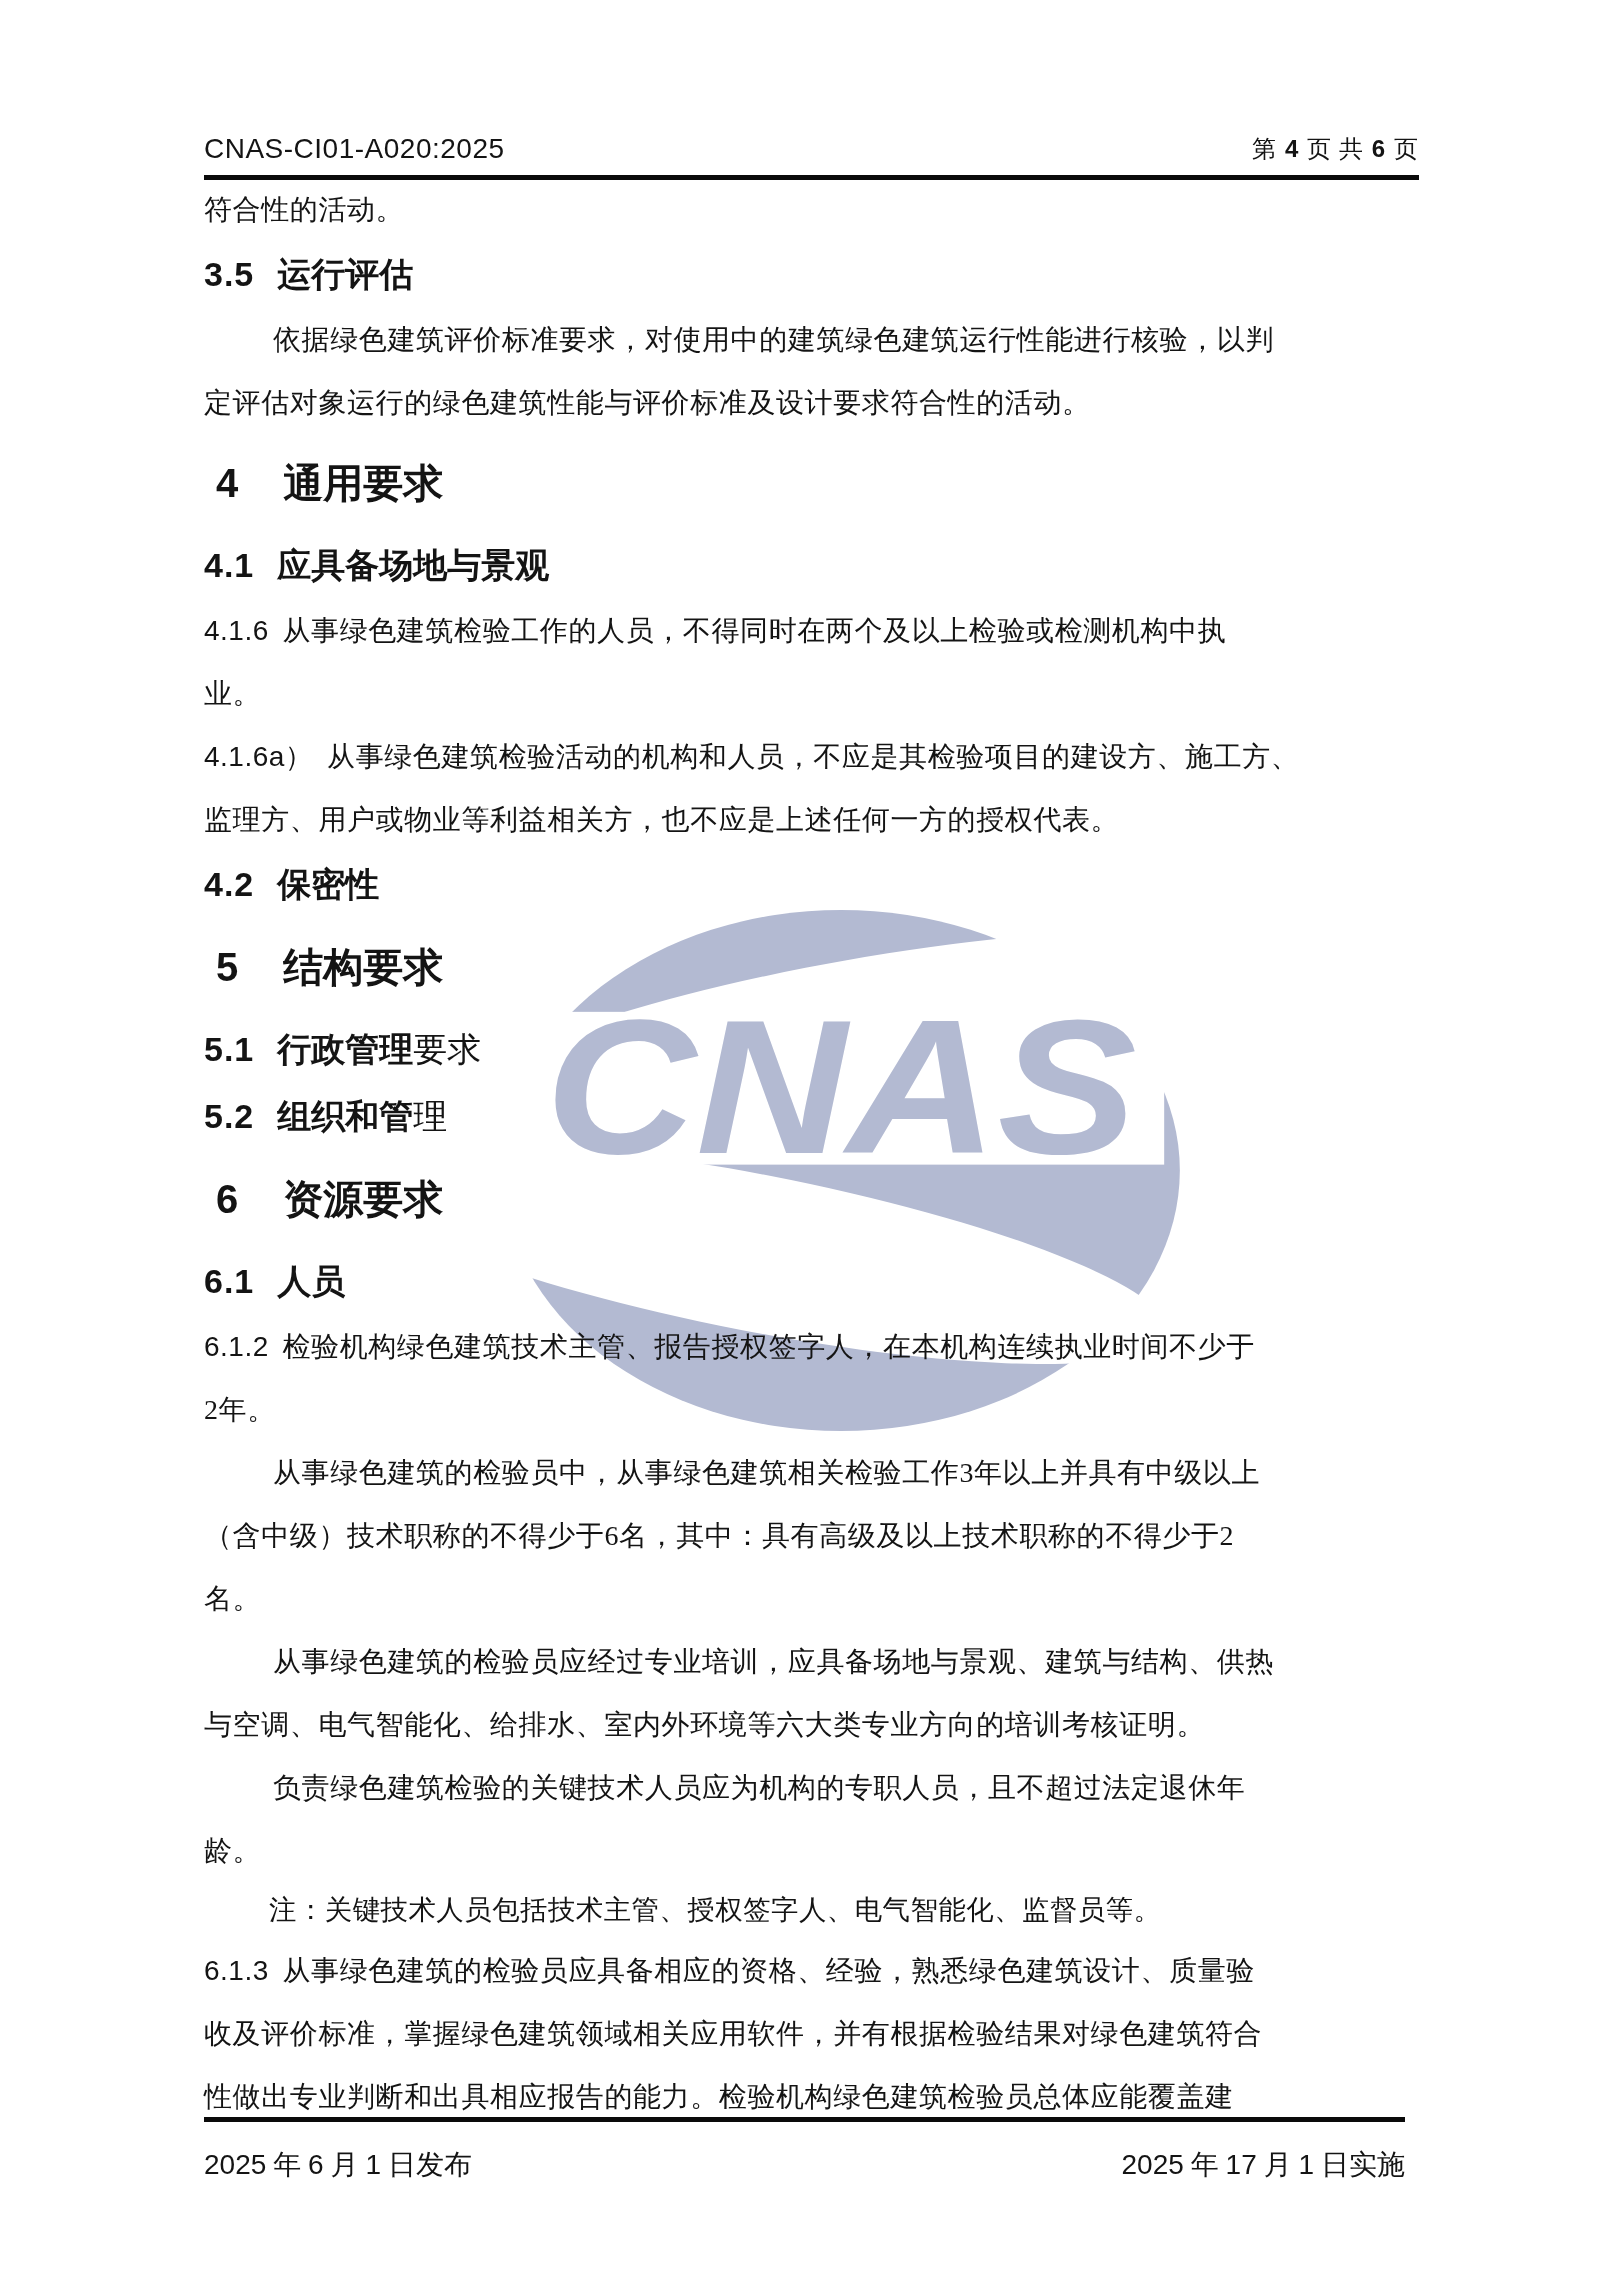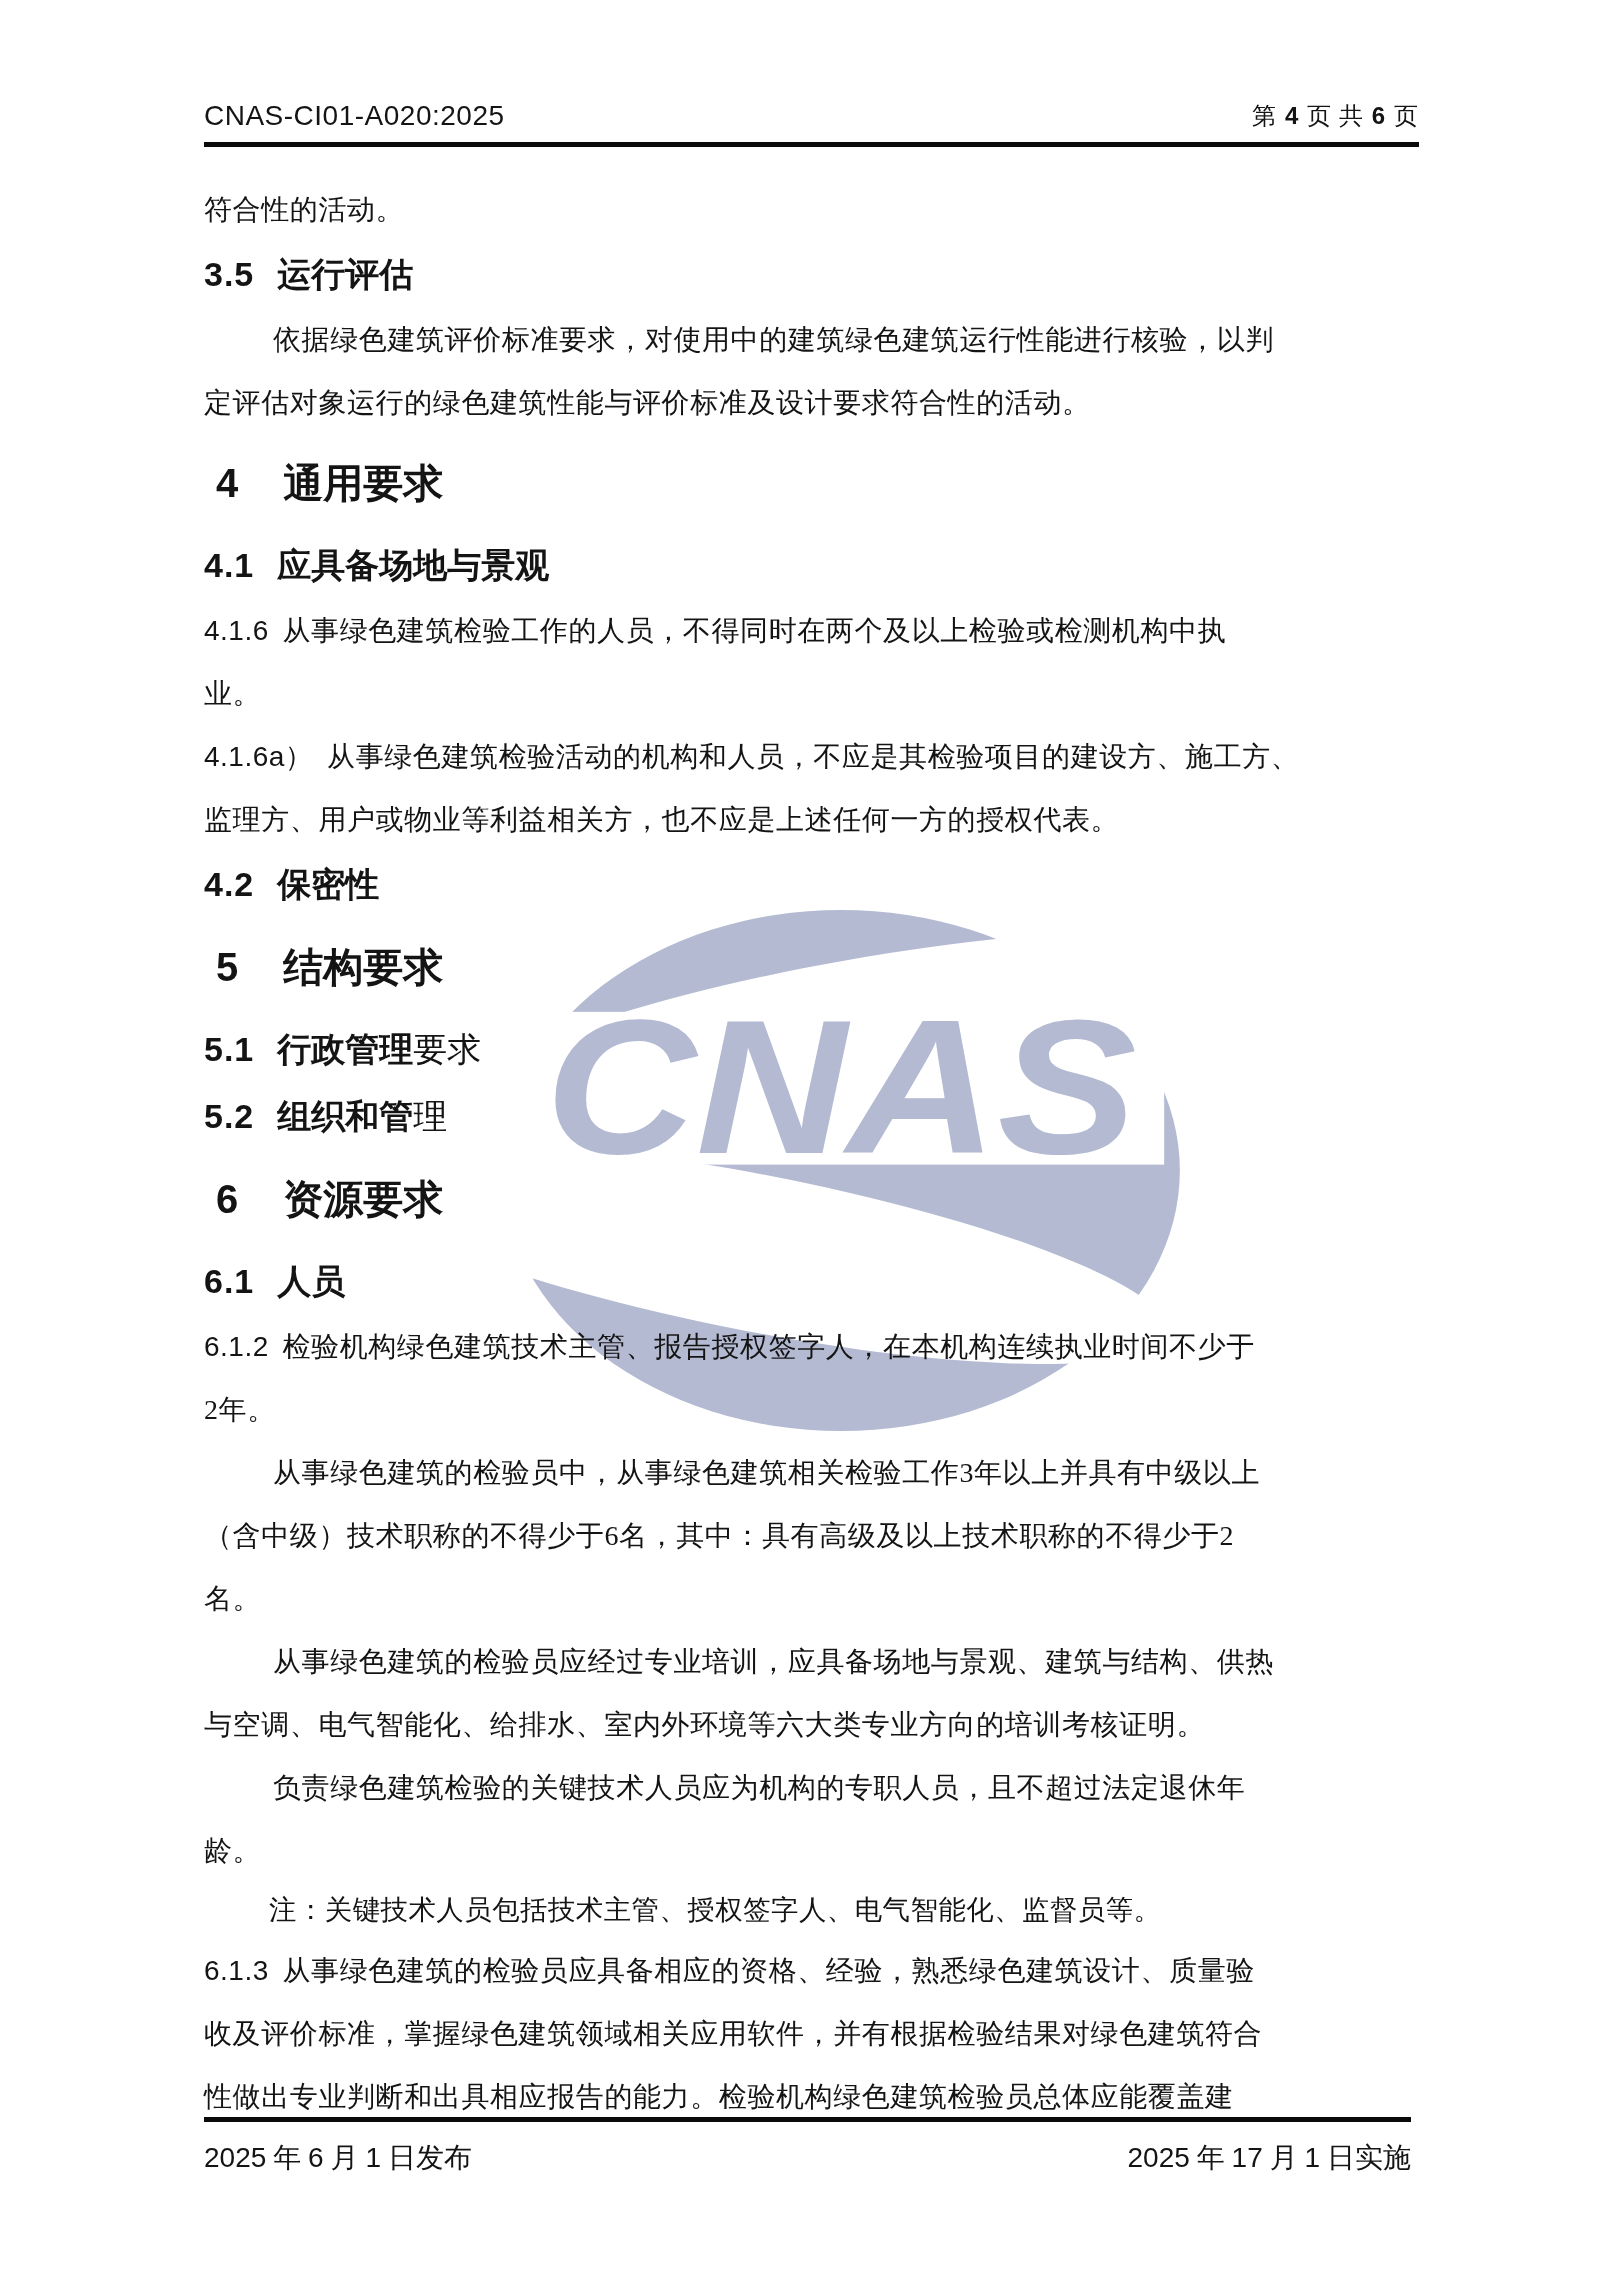--- a/index.html
+++ b/index.html
@@ -7,21 +7,21 @@
     width:1621px;height:2293px;
     background:#ffffff;
     position:relative;
     overflow:hidden;
     font-family:"Liberation Serif","DejaVu Serif",serif;
     color:#141414;
   }
   
   .hdr{
     position:absolute;left:204px;right:202px;top:0;
-    height:147px;box-sizing:border-box;
+    height:180px;box-sizing:border-box;
     display:flex;justify-content:space-between;align-items:flex-end;
     padding-bottom:9.8px;
     border-bottom:5.9px solid #0a0a0a;
     z-index:2;
   }
   .doc-code{
     font-family:"Liberation Sans","DejaVu Sans",sans-serif;
     font-size:28px;letter-spacing:0.5px;
   }
   .page-ind{font-size:24px;letter-spacing:1px;}
@@ -62,23 +62,23 @@
     font-family:"Liberation Sans","DejaVu Sans",sans-serif;
     white-space:nowrap;
   }
   .h1 .hnum1{margin-right:45px;}
   .note{
     font-size:27.4px;line-height:57px;margin:0;
     padding-left:65px;letter-spacing:0.5px;white-space:nowrap;
   }
   
   .ftr{
-    position:absolute;left:204px;right:210px;top:2117px;
+    position:absolute;left:204px;right:216px;top:2117px;
     border-top:5.9px solid #0a0a0a;
-    padding-top:17px;
+    padding-top:24px;
     display:flex;justify-content:space-between;
     font-size:28px;
     z-index:2;
   }
   .ftr .fnum{
     font-family:"Liberation Sans","DejaVu Sans",sans-serif;
     margin:0 6.9px;
   }
 </style>
 </head>

